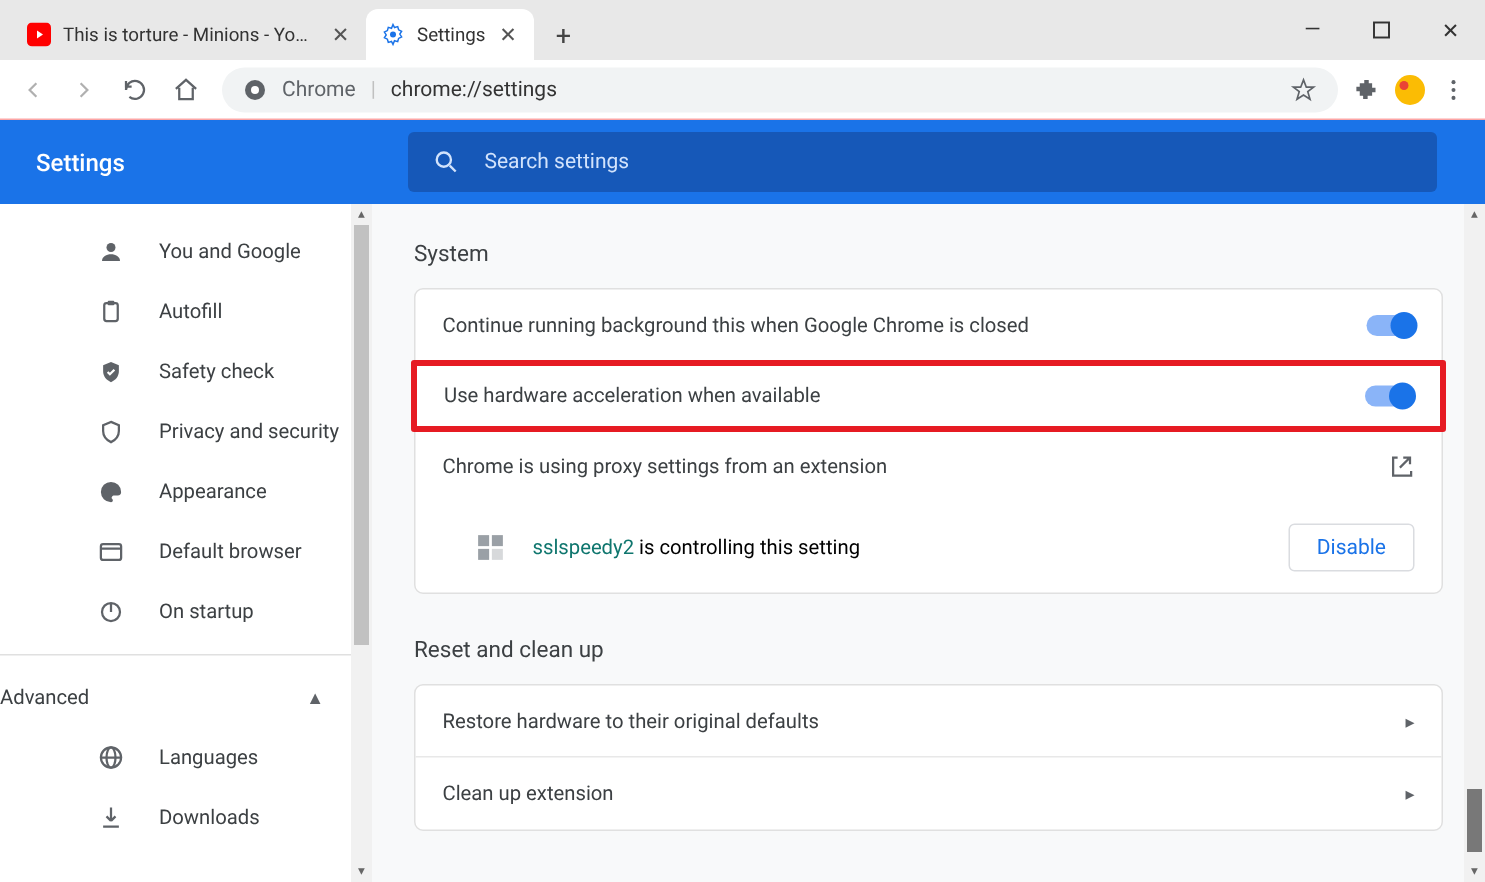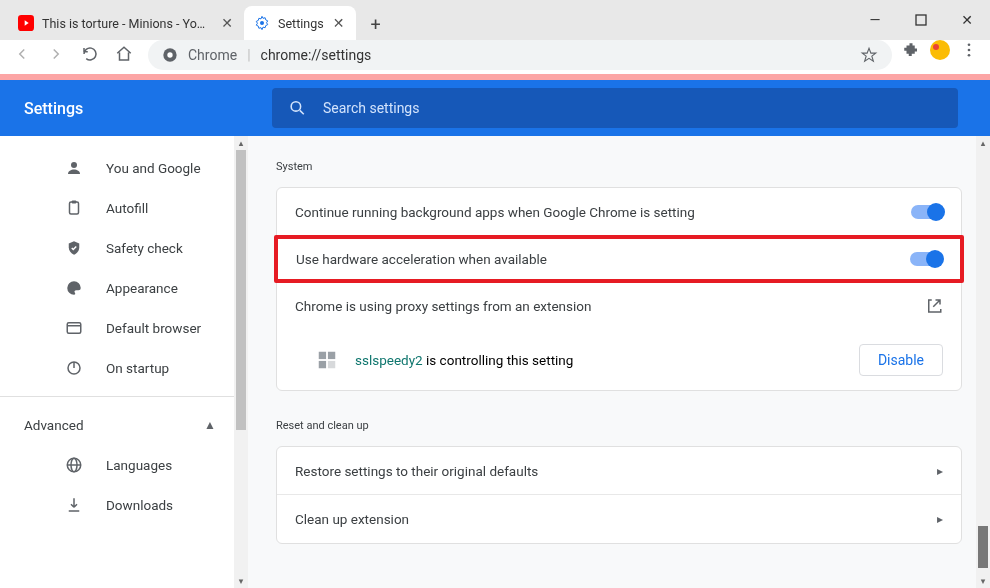--- a/index.html
+++ b/index.html
@@ -10,21 +10,21 @@
     .tab { height: 34px; display: inline-flex; align-items: center; padding: 0 10px; font-size: 12.5px; border-top-left-radius: 8px; border-top-right-radius: 8px; gap: 8px; max-width: 240px; }
     .tab.inactive { color: #333; }
     .tab.active { background: #fff; color: #333; }
     .tab-title { white-space: nowrap; overflow: hidden; text-overflow: ellipsis; max-width: 170px; }
     .tab-close { width: 14px; height: 14px; display: inline-flex; align-items: center; justify-content: center; cursor: pointer; color: #555; font-size: 14px; }
     .newtab { width: 28px; height: 28px; display: inline-flex; align-items: center; justify-content: center; color: #444; font-size: 18px; margin-left: 6px; margin-bottom: 2px; cursor: pointer; }
     .win-controls { position: absolute; right: 0; top: 0; height: 40px; display: flex; }
     .win-btn { width: 46px; height: 40px; display: flex; align-items: center; justify-content: center; font-size: 14px; cursor: pointer; color: #333; }
 
     
-    .urlbar { height: 40px; background: #fff; border-bottom: 6px solid #fca5a5; display: flex; align-items: flex-start; padding: 0 8px; gap: 6px; }
+    .urlbar { height: 40px; background: #fff; border-bottom: 1px solid #fca5a5; display: flex; align-items: center; padding: 0 8px; gap: 6px; }
     .nav-icon { width: 28px; height: 28px; display: inline-flex; align-items: center; justify-content: center; color: #5f6368; cursor: pointer; border-radius: 50%; }
     .nav-icon.disabled { color: #b0b0b0; }
     .omnibox { flex: 1; height: 30px; background: #f1f3f4; border-radius: 15px; display: flex; align-items: center; padding: 0 14px; gap: 10px; font-size: 14px; color: #333; margin: 0 4px; }
     .omnibox .chrome-label { color: #5f6368; }
     .omnibox .divider { color: #c0c0c0; }
     .omnibox .url-text { color: #333; }
     .right-icons { display: flex; gap: 10px; align-items: center; padding-right: 4px; }
     .icon-svg { width: 18px; height: 18px; }
 
     
@@ -36,28 +36,28 @@
 
     
     .main { display: flex; height: calc(588px - 40px - 40px - 56px); position: relative; }
     .sidebar { width: 248px; padding-top: 12px; overflow-y: auto; position: relative; }
     .sidebar-scroll { position: absolute; right: 0; top: 0; width: 14px; height: 100%; background: #f1f1f1; }
     .sidebar-scroll-thumb { position: absolute; left: 2px; top: 14px; width: 10px; height: 280px; background: #c1c1c1; }
     .sidebar-scroll-arrow { position: absolute; left: 0; width: 14px; height: 14px; font-size: 9px; text-align: center; color: #666; line-height: 14px; }
     .side-item { height: 40px; display: flex; align-items: center; padding-left: 24px; gap: 22px; font-size: 13.5px; color: #3c4043; cursor: pointer; margin-left: 40px; }
     .side-item .side-icon { width: 20px; height: 20px; color: #5f6368; display: inline-flex; align-items: center; justify-content: center; }
     .side-divider { border: none; border-top: 1px solid #e0e0e0; margin: 8px 0; }
-    .side-adv { height: 40px; display: flex; align-items: center; padding-left: 24px; font-size: 13.5px; color: #3c4043; cursor: pointer; justify-content: space-between; padding-right: 32px; }
+    .side-adv { height: 40px; display: flex; align-items: center; font-size: 13.5px; color: #3c4043; cursor: pointer; justify-content: space-between; padding-right: 32px; }
 
     .content { flex: 1; background: #f8f9fa; overflow-y: auto; padding: 24px 28px; position: relative; }
     .content-scroll { position: absolute; right: 0; top: 0; width: 14px; height: 100%; background: #f1f1f1; }
     .content-scroll-thumb { position: absolute; left: 2px; bottom: 20px; width: 10px; height: 42px; background: #787878; }
     .content-scroll-arrow { position: absolute; left: 0; width: 14px; height: 14px; font-size: 9px; text-align: center; color: #666; line-height: 14px; }
 
-    .section-title { font-size: 11px; color: #3c4043; margin-bottom: 14px; }
+    .section-title { font-size: 15px; color: #3c4043; margin-bottom: 14px; }
     .card { background: #fff; border: 1px solid #e0e0e0; border-radius: 6px; }
     .row { min-height: 48px; display: flex; align-items: center; padding: 0 18px; font-size: 13.5px; color: #3c4043; border-bottom: 1px solid #e8e8e8; }
     .row:last-child { border-bottom: none; }
     .row.highlight { border: 4px solid #e61b23; margin: -1px -3px; position: relative; z-index: 1; border-radius: 2px; }
     .row-text { flex: 1; }
     .toggle { width: 32px; height: 14px; background: #8ab4f8; border-radius: 7px; position: relative; cursor: pointer; }
     .toggle .knob { width: 18px; height: 18px; background: #1a73e8; border-radius: 50%; position: absolute; right: -2px; top: -2px; }
     .launch-icon { width: 18px; height: 18px; color: #5f6368; }
     .subrow { padding: 14px 18px; display: flex; align-items: center; gap: 16px; font-size: 13.5px; }
     .ext-icon { width: 24px; height: 24px; display: inline-flex; align-items: center; justify-content: center; color: #9aa0a6; margin-left: 20px; }
@@ -183,20 +183,28 @@
           <svg width="18" height="18" viewBox="0 0 24 24">
             <path d="M12 3l7 3v5c0 5-3 8-7 10-4-2-7-5-7-10V6z" fill="currentColor"></path>
             <path d="M9 12l2 2 4-4" stroke="#fff" stroke-width="2" fill="none"></path>
           </svg>
         </span>
         <span>Safety check</span>
       </div>
     <div class="side-item">
         <span class="side-icon">
           <svg width="18" height="18" viewBox="0 0 24 24">
+            <path d="M12 3l7 3v5c0 5-3 8-7 10-4-2-7-5-7-10V6z" fill="none" stroke="currentColor" stroke-width="2"></path>
+          </svg>
+        </span>
+        <span>Privacy and security</span>
+      </div>
+    <div class="side-item">
+        <span class="side-icon">
+          <svg width="18" height="18" viewBox="0 0 24 24">
             <path d="M12 3a9 9 0 1 0 0 18c2 0 2-2 1-3s0-3 2-3h3a3 3 0 0 0 3-3 9 9 0 0 0-9-9z" fill="currentColor"></path>
           </svg>
         </span>
         <span>Appearance</span>
       </div>
     <div class="side-item">
         <span class="side-icon">
           <svg width="18" height="18" viewBox="0 0 24 24">
             <rect x="3" y="5" width="18" height="14" rx="2" fill="none" stroke="currentColor" stroke-width="2"></rect>
             <line x1="3" y1="9" x2="21" y2="9" stroke="currentColor" stroke-width="2"></line>
@@ -240,21 +248,21 @@
       <div class="sidebar-scroll-arrow" style="top:0">▴</div>
       <div class="sidebar-scroll-thumb"></div>
       <div class="sidebar-scroll-arrow" style="bottom:0">▾</div>
     </div>
   </div>
 
   <div class="content">
     <div class="section-title">System</div>
     <div class="card">
       <div class="row">
-        <span class="row-text">Continue running background apps when Google Chrome is setting</span>
+        <span class="row-text">Continue running background this when Google Chrome is closed</span>
         <div class="toggle">
             <div class="knob"></div>
           </div>
       </div>
       <div class="row highlight">
         <span class="row-text">Use hardware acceleration when available</span>
         <div class="toggle">
             <div class="knob"></div>
           </div>
       </div>
@@ -275,21 +283,21 @@
           </span>
         <span><span class="link">sslspeedy2</span><span> is controlling this setting</span></span>
         <span style="flex:1"></span>
         <button class="disable-btn">Disable</button>
       </div>
     </div>
 
     <div class="section-title" style="margin-top:28px">Reset and clean up</div>
     <div class="card">
       <div class="row">
-        <span class="row-text">Restore settings to their original defaults</span>
+        <span class="row-text">Restore hardware to their original defaults</span>
         <span class="arrow">▸</span>
       </div>
       <div class="row">
         <span class="row-text">Clean up extension</span>
         <span class="arrow">▸</span>
       </div>
     </div>
 
     <div class="content-scroll">
       <div class="content-scroll-arrow" style="top:0">▴</div>

